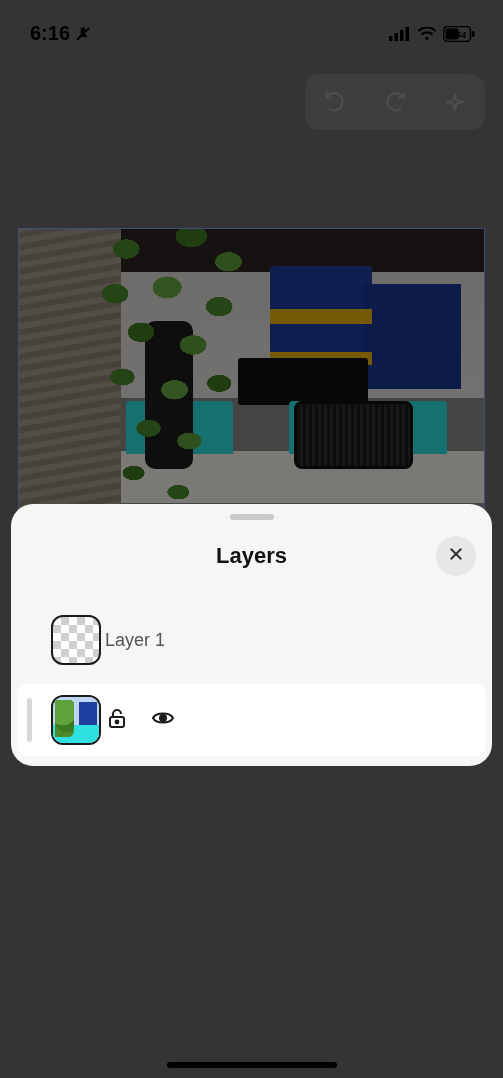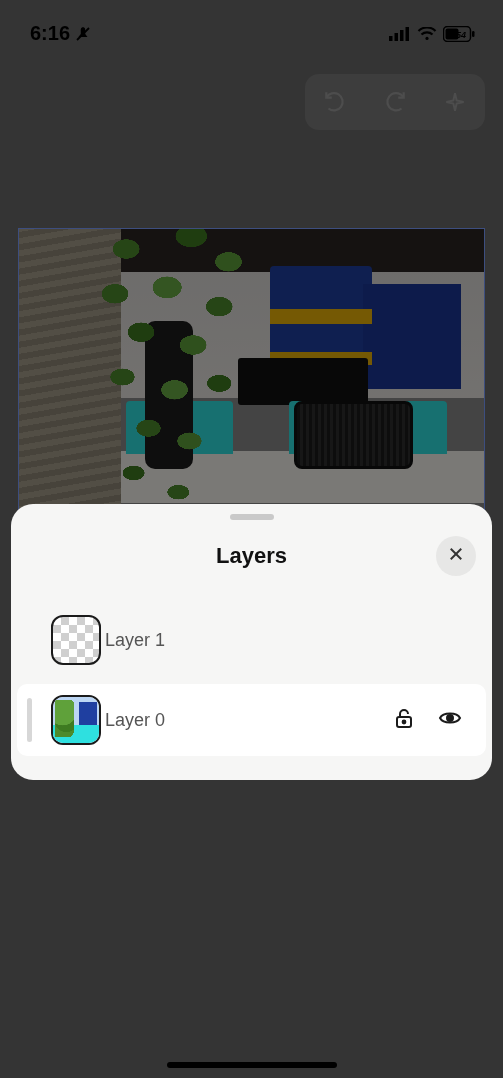--- a/index.html
+++ b/index.html
@@ -57,21 +57,21 @@
       radial-gradient(ellipse 22px 16px at 46% 54%, #68ab44 60%, transparent 61%),
       radial-gradient(ellipse 20px 14px at 70% 52%, #3e7a21 60%, transparent 61%),
       radial-gradient(ellipse 20px 14px at 32% 66%, #4d8a2c 60%, transparent 61%),
       radial-gradient(ellipse 20px 14px at 54% 70%, #5fa13a 60%, transparent 61%),
       radial-gradient(ellipse 18px 12px at 24% 80%, #3e7a21 60%, transparent 61%),
       radial-gradient(ellipse 18px 12px at 48% 86%, #4d8a2c 60%, transparent 61%),
       radial-gradient(ellipse 16px 12px at 38% 96%, #5fa13a 60%, transparent 61%);
   }
 
   
-  .panel { position: absolute; left: 11px; right: 11px; top: 504px; background: #f6f6f5; border-radius: 22px 22px 22px 22px; z-index: 10; padding-bottom: 24px; }
+  .panel { position: absolute; left: 11px; right: 11px; top: 504px; background: #f6f6f5; border-radius: 22px 22px 22px 22px; z-index: 10; padding-bottom: 10px; }
   .grabber { width: 44px; height: 6px; background: #c9c9c9; border-radius: 3px; margin: 10px auto 14px; }
   .panel-header { position: relative; display: flex; align-items: center; justify-content: center; height: 44px; }
   .panel-title { font-size: 22px; font-weight: 700; color: #111; }
   .close-btn { position: absolute; right: 16px; top: 2px; width: 40px; height: 40px; border-radius: 20px; background: #e7e7e6; display: flex; align-items: center; justify-content: center; }
   .close-btn svg { width: 18px; height: 18px; stroke: #333; stroke-width: 2.5; }
 
   .layers-list { margin-top: 26px; }
   .layer-row { display: flex; align-items: center; height: 72px; padding: 0 18px 0 40px; gap: 4px; }
   .layer-row.selected { background: #fff; border-radius: 10px; margin: 8px 6px 0 6px; padding-left: 34px; position: relative; }
   .layer-row.selected::before { content:""; position:absolute; left:10px; top:14px; bottom:14px; width:5px; background:#d7d7d7; border-radius:3px; }
@@ -203,21 +203,20 @@
 
       <div class="layer-row selected">
         <div class="thumb">
           <div class="mini">
               <div class="m-sky"></div>
               <div class="m-blue"></div>
               <div class="m-teal"></div>
               <div class="m-green"></div>
             </div>
         </div>
-        <div class="layer-name">Layer 0</div>
         <div class="layer-actions">
           <span>
             <svg viewBox="0 0 24 24">
                 <rect x="5" y="11" width="14" height="10" rx="2"></rect>
                 <path d="M8 11 V8 a4 4 0 0 1 8 0"></path>
                 <circle cx="12" cy="16" r="1.4" fill="#1b1b1b"></circle>
               </svg>
           </span>
           <span>
             <svg viewBox="0 0 24 24">

